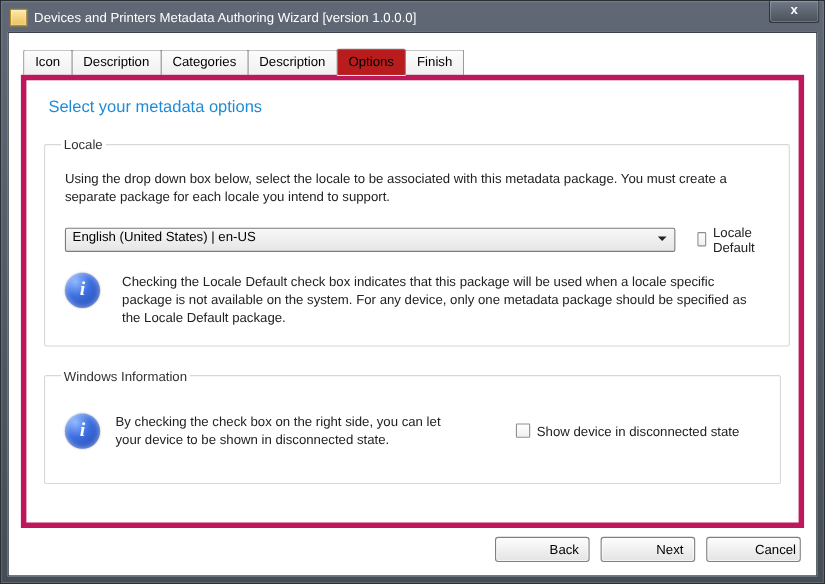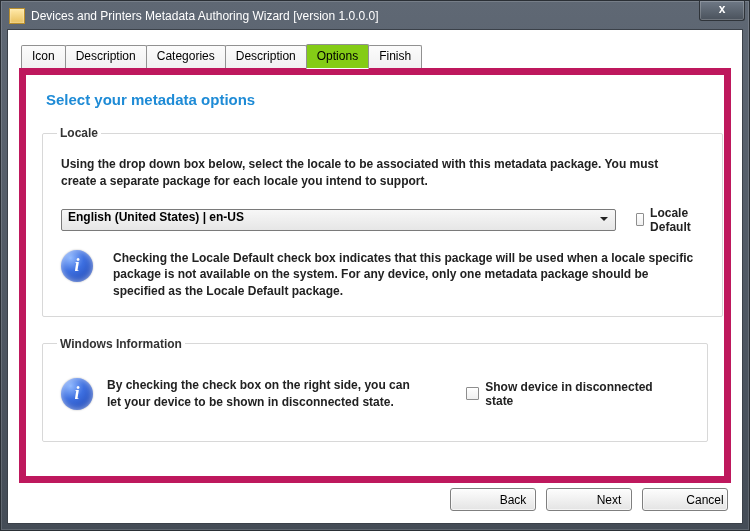--- a/index.html
+++ b/index.html
@@ -76,36 +76,35 @@
     border-radius: 2px 2px 0 0;
     font-size: 12px;
     color: #000;
     margin-right: 0px;
     position: relative;
     top: 1px;
     cursor: default;
   }
   .tab + .tab { margin-left: -1px; }
   .tab.active {
-    background: #84cc16;
+    background: #b91c1c;
     border-bottom: 1px solid #fff;
     z-index: 3;
     top: 0;
     padding-top: 4px;
     padding-bottom: 5px;
     margin-bottom: -1px;
   }
   .tab-panel {
-    border: 7px solid #be185d;
+    border: 5px solid #be185d;
     min-height: 412px;
     padding: 14px 16px;
     position: relative;
     z-index: 1;
     background: #fff;
-    font-weight: bold;
   }
   .heading {
     color: #1e8bd6;
     font-size: 15px;
     margin: 2px 0 18px 4px;
   }
   fieldset.group {
     border: 1px solid #d8d8d8;
     border-radius: 2px;
     padding: 12px 22px 16px 14px;

